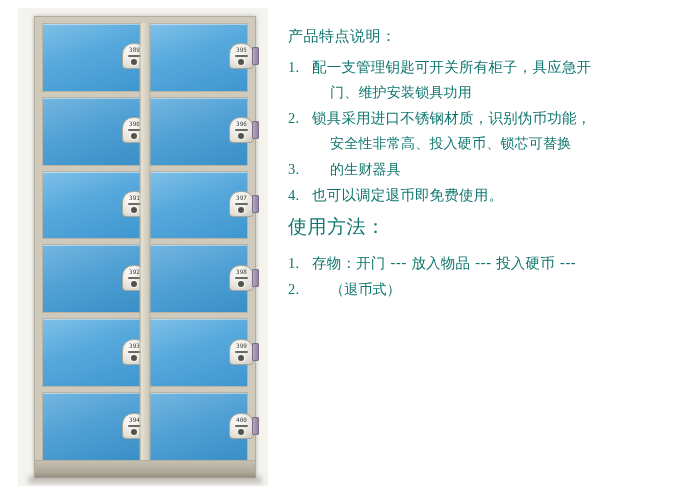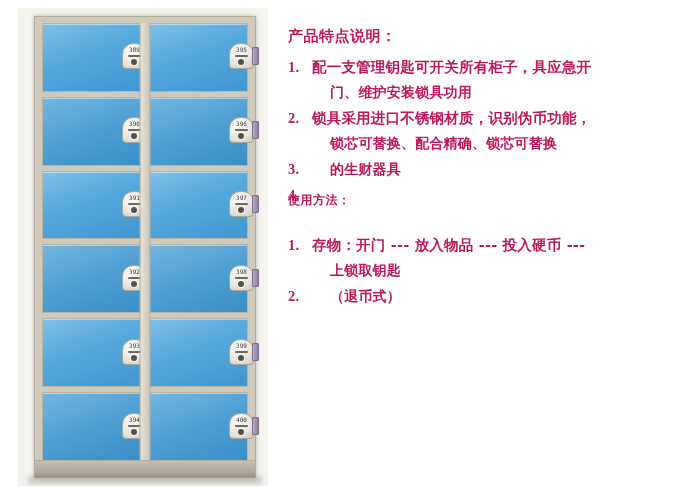--- a/index.html
+++ b/index.html
@@ -168,22 +168,21 @@
     height: 8px;
     background: rgba(90,85,75,0.25);
     filter: blur(2px);
   }
 
   
   .text-pane {
     flex: 1 1 auto;
     padding: 26px 14px 0 10px;
     box-sizing: border-box;
-    color: #be185d;
-    font-weight: bold;
+    color: #0f766e;
   }
   .heading {
     font-size: 15px;
     line-height: 20px;
     margin: 0 0 9px 0;
     letter-spacing: 0.5px;
   }
   ol.list {
     list-style: none;
     margin: 0 0 6px 0;
@@ -206,23 +205,23 @@
     line-height: 25px;
     font-family: "Liberation Serif", serif;
   }
   .cont {
     display: block;
     padding-left: 18px;
     font-size: 14px;
     line-height: 25px;
   }
   .heading2 {
-    font-size: 12px;
+    font-size: 19px;
     line-height: 20px;
-    margin: 8px 0 23px 0;
+    margin: 8px 0 15px 0;
     letter-spacing: 0.5px;
   }
 </style>
 </head>
 <body>
 
 <div class="page">
 
   <div class="photo-pane">
     <div class="photo">
@@ -357,38 +356,38 @@
 
     <ol class="list">
       <li>
         <span class="marker">1.</span>
         <span>配一支管理钥匙可开关所有柜子，具应急开</span>
         <span class="cont">门、维护安装锁具功用</span>
       </li>
       <li>
         <span class="marker">2.</span>
         <span>锁具采用进口不锈钢材质，识别伪币功能，</span>
-        <span class="cont">锁芯可替换、配合精确、锁芯可替换</span>
+        <span class="cont">安全性非常高、投入硬币、锁芯可替换</span>
       </li>
       <li>
         <span class="marker">3.</span>
         <span class="cont">的生财器具</span>
       </li>
       <li>
         <span class="marker">4.</span>
+        <span>也可以调定退币即免费使用。</span>
       </li>
     </ol>
 
     <div class="heading2">使用方法：</div>
 
     <ol class="list">
       <li>
         <span class="marker">1.</span>
         <span>存物：开门 --- 放入物品 --- 投入硬币 ---</span>
-        <span class="cont">上锁取钥匙</span>
       </li>
       <li>
         <span class="marker">2.</span>
         <span class="cont">（退币式）</span>
       </li>
     </ol>
 
   </div>
 </div>
 

